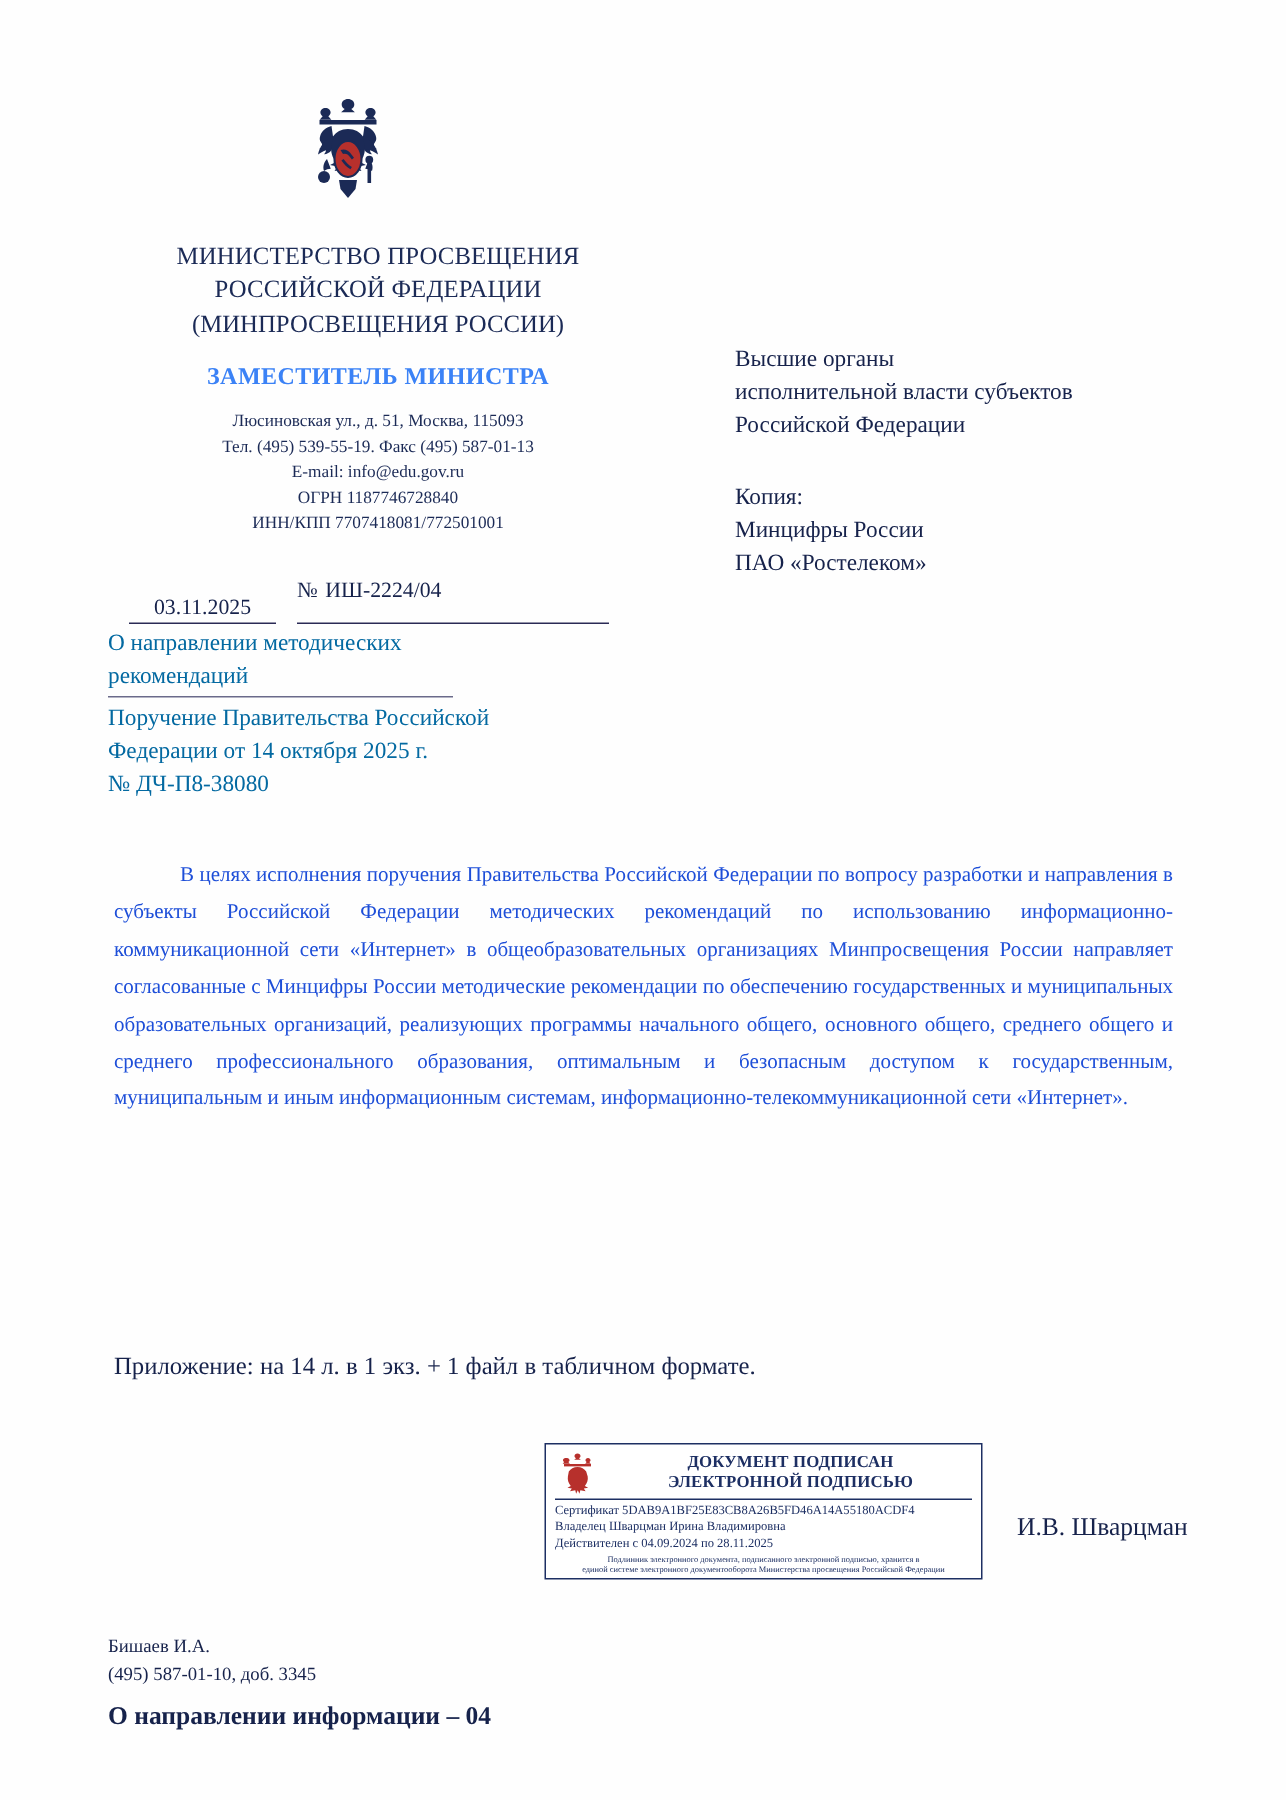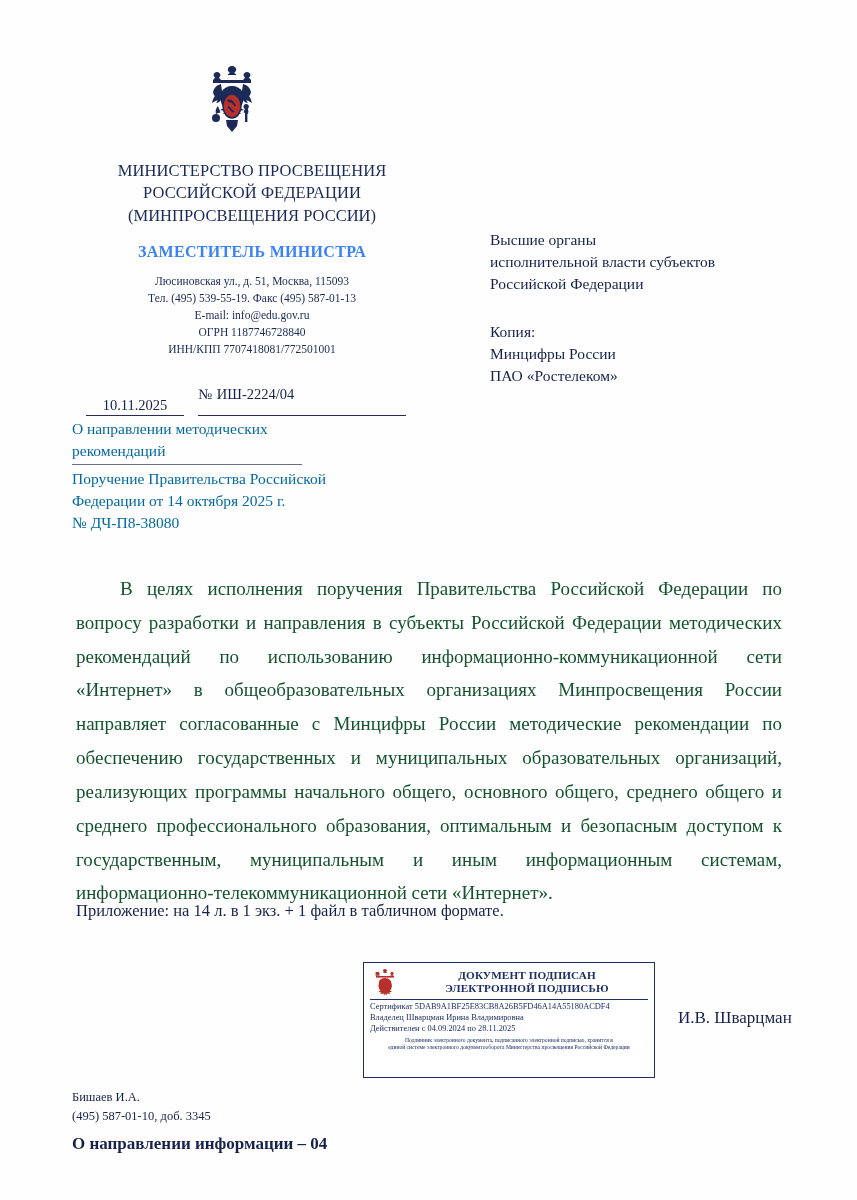--- a/index.html
+++ b/index.html
@@ -130,44 +130,44 @@
     white-space: pre-line;
     font-family: Liberation Serif, serif;
   }
 
   
   .body-text {
     position: absolute;
     top: 572px;
     left: 76px;
     width: 706px;
-    font-size: 19px;
+    font-size: 14px;
     line-height: 1.78;
-    color: #14532d;
+    color: #1d4ed8;
     text-align: justify;
     text-indent: 44px;
     hyphens: none;
   }
   .attachment {
     position: absolute;
     top: 898px;
     left: 76px;
     width: 706px;
     font-size: 16.5px;
     line-height: 1.6;
     color: #16224b;
   }
 
   
   .stamp {
     position: absolute;
     top: 962px;
     left: 363px;
     width: 292px;
-    height: 116px;
+    height: 91px;
     border: 1.6px solid #1d2f63;
     background: #ffffff;
     box-sizing: border-box;
     padding: 4px 6px 3px 6px;
     color: #1d2f63;
   }
   .stamp-top {
     display: flex;
     align-items: center;
     gap: 6px;
@@ -273,21 +273,21 @@
     <div class="lh-sub">(МИНПРОСВЕЩЕНИЯ РОССИИ)</div>
     <div class="lh-role">ЗАМЕСТИТЕЛЬ МИНИСТРА</div>
     <div class="lh-contacts">Люсиновская ул., д. 51, Москва, 115093
 Тел. (495) 539-55-19. Факс (495) 587-01-13
 E-mail: info@edu.gov.ru
 ОГРН 1187746728840
 ИНН/КПП 7707418081/772501001</div>
   </div>
 
   <div class="datenum">
-    <span class="date">10.11.2025</span>
+    <span class="date">03.11.2025</span>
     <span class="numwrap">
       <span class="no">№</span><span>ИШ-2224/04</span>
     </span>
   </div>
 
   <div class="subject">
     <div class="line1">О направлении методических
 рекомендаций</div>
     <div class="ruleline"></div>
     <div class="line2">Поручение Правительства Российской

